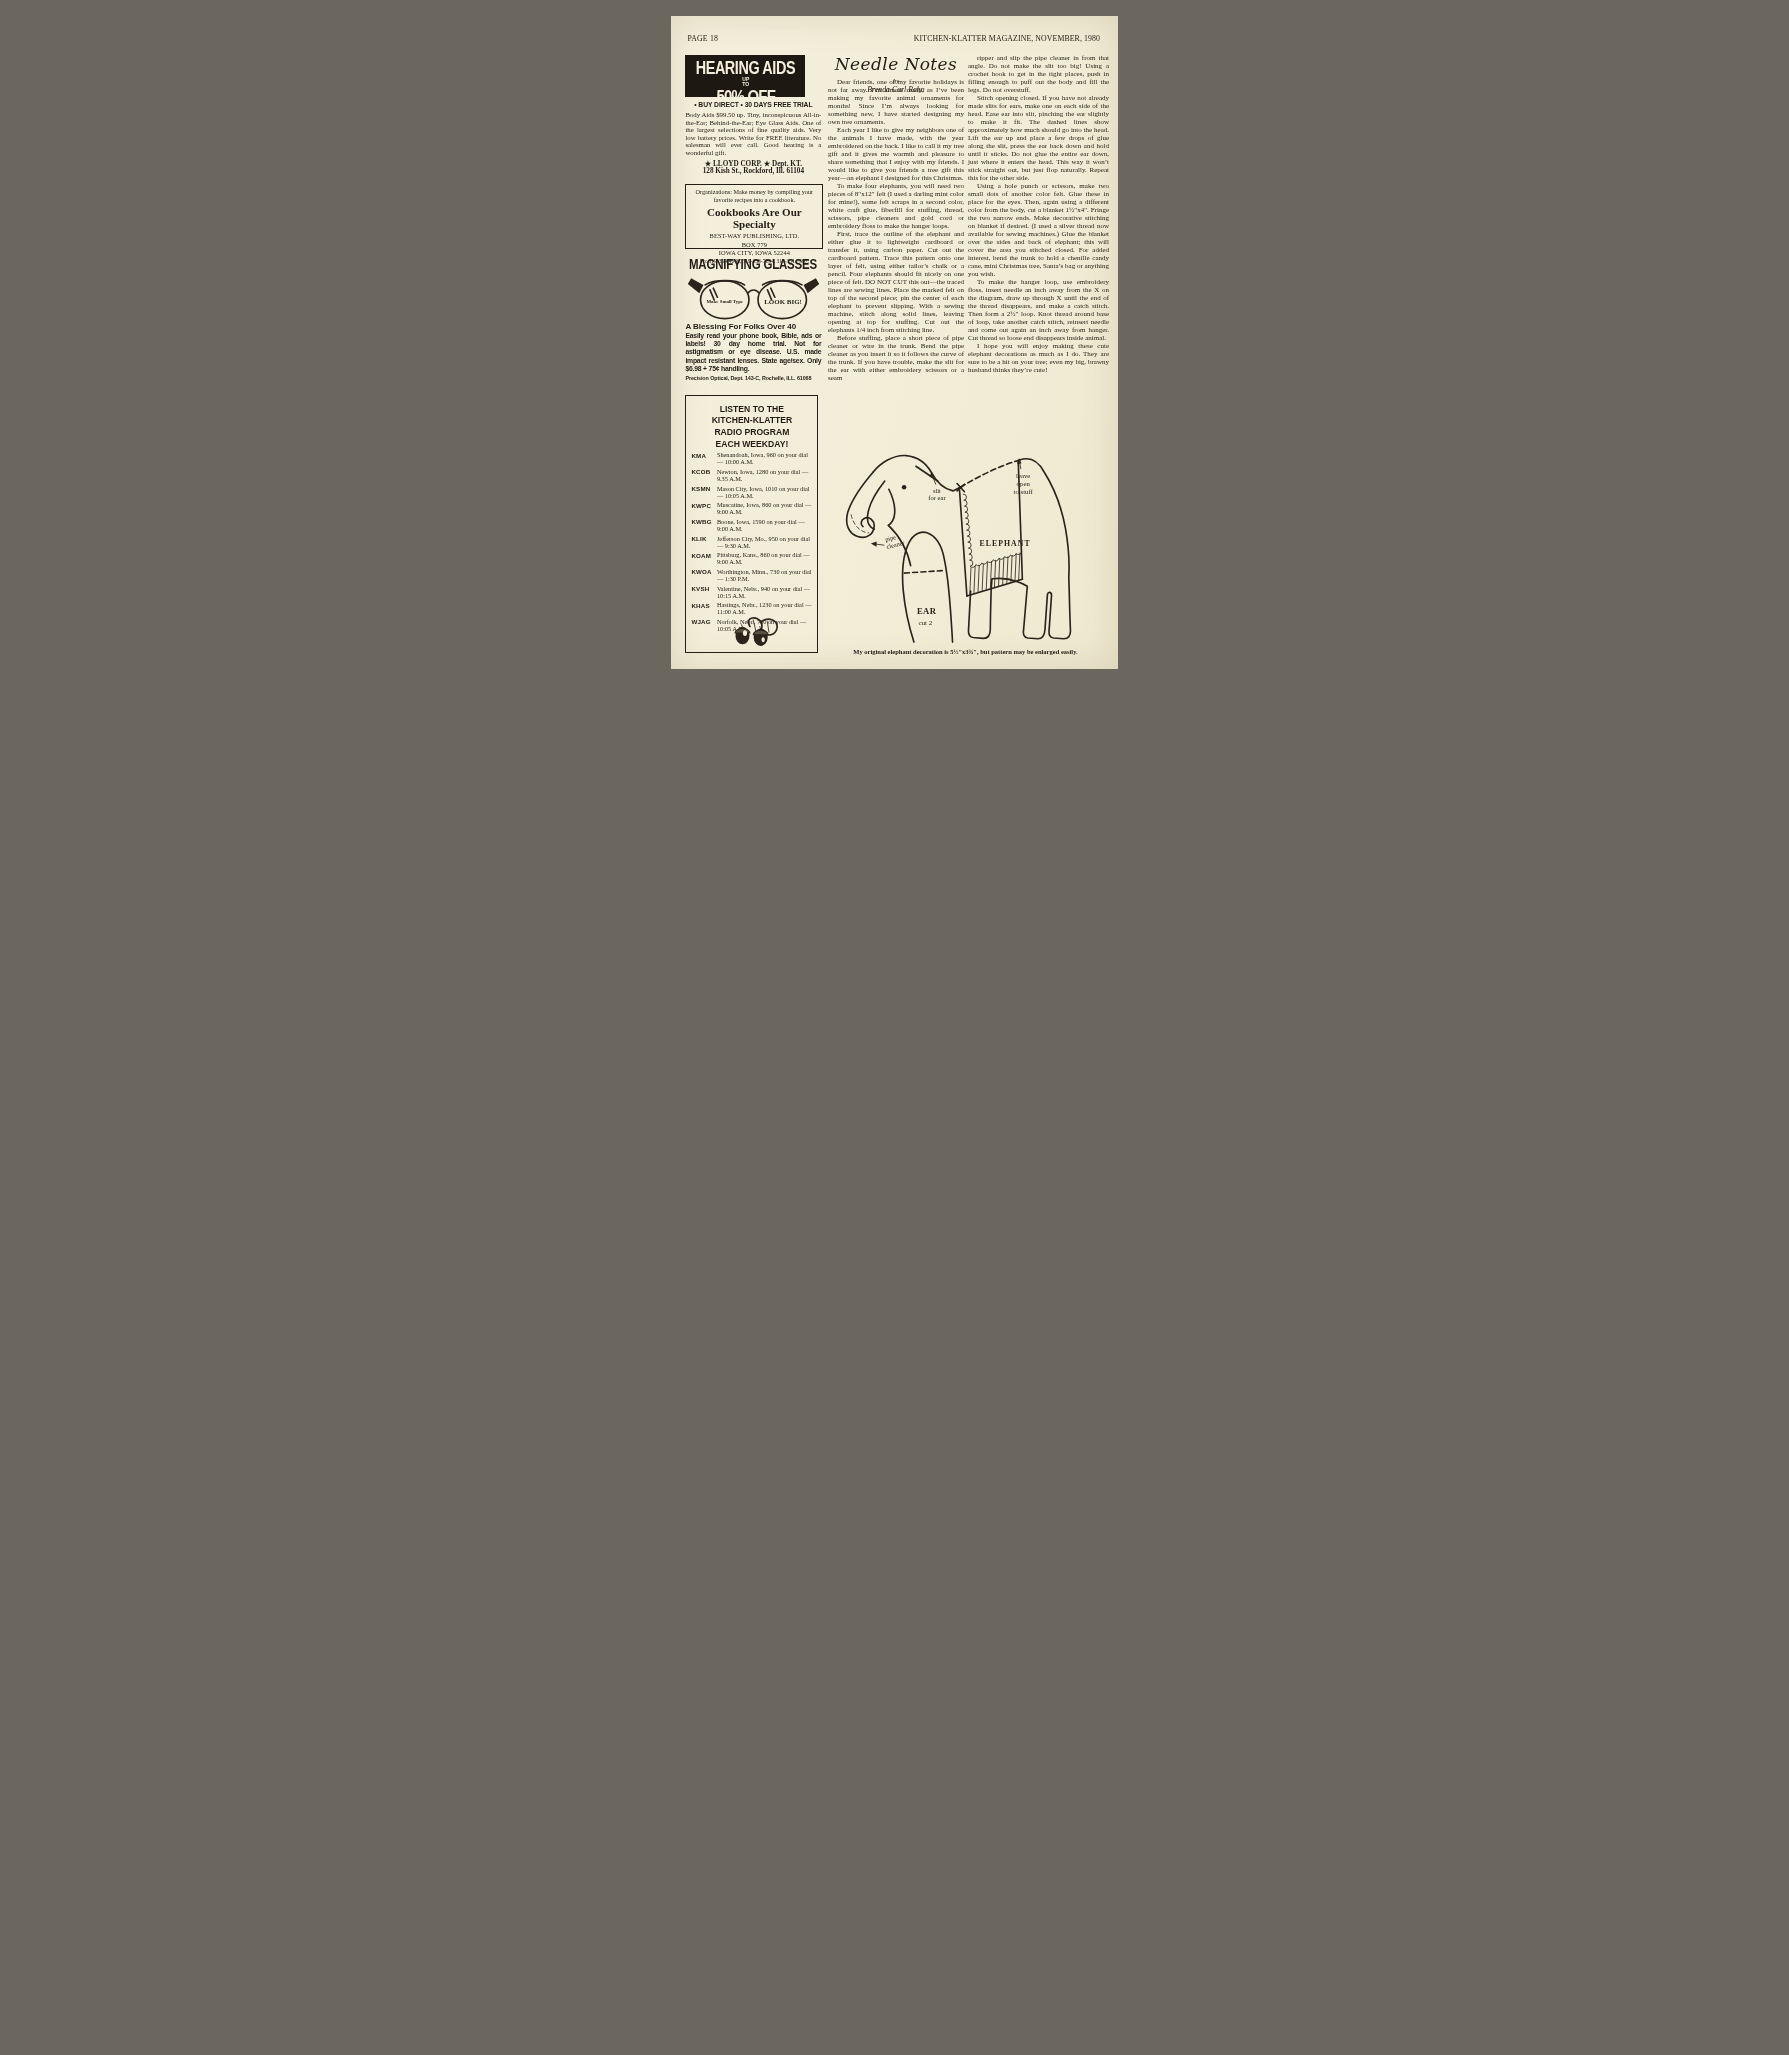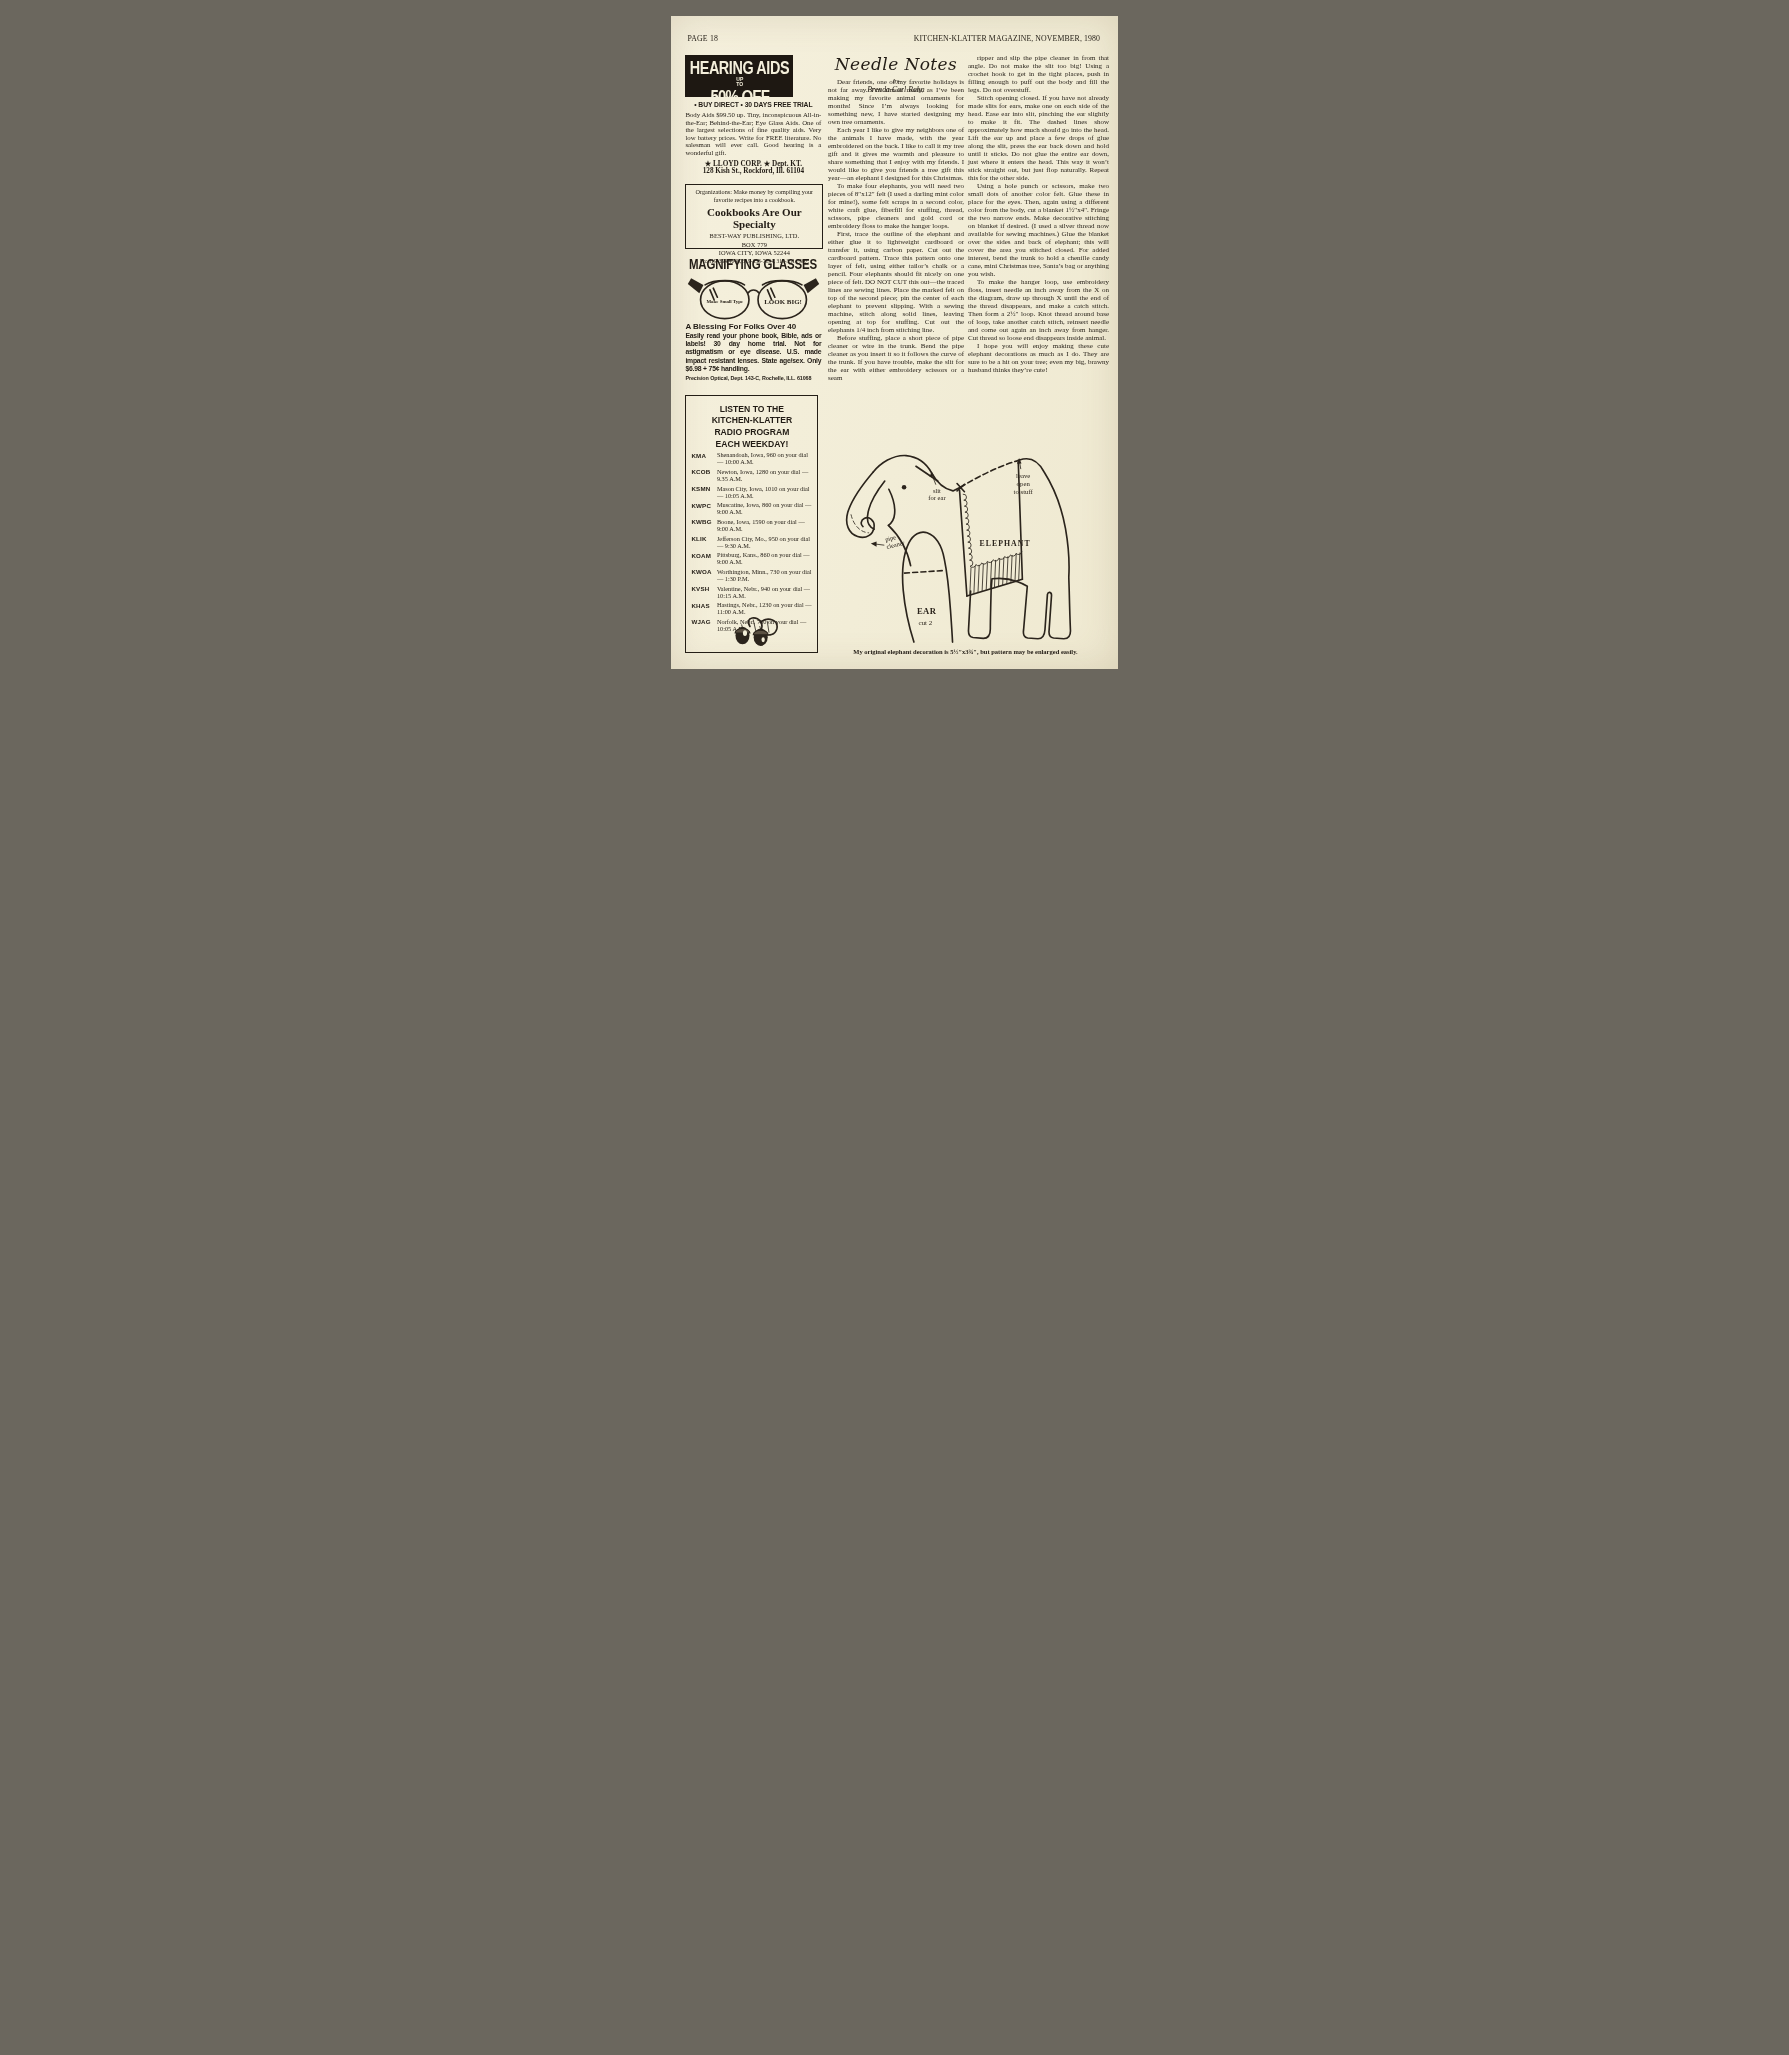--- a/index.html
+++ b/index.html
@@ -5,21 +5,21 @@
   html,body{margin:0;padding:0;background:#6b675e;}
   .page{position:relative;width:447px;height:653px;margin:16px auto;
         background:linear-gradient(105deg,#f5f0dd 0%,#f2edd7 55%,#efe9d1 100%);
         font-family:"Liberation Serif",serif;color:#221c15;overflow:hidden;
         box-shadow:inset 0 0 37px rgba(120,100,60,.18);}
   .abs{position:absolute;}
   
   .page-num{left:16.4px;top:18px;font-size:7.8px;letter-spacing:0.2px;}
   .masthead{right:18px;top:18px;font-size:7.8px;letter-spacing:0.1px;}
   
-  .hearing-banner{left:14.4px;top:39px;width:108px;height:42px;background:#1e1812;color:#f4efdb;}
+  .hearing-banner{left:14.4px;top:39px;width:120px;height:42px;background:#1e1812;color:#f4efdb;}
   .hearing-title{margin:2.1px 0.8px 0;text-align:center;font-family:"Liberation Sans",sans-serif;
       font-weight:bold;font-size:14.4px;letter-spacing:-0.4px;transform:scaleY(1.32);transform-origin:top;white-space:nowrap;}
   .hearing-row{display:flex;align-items:center;padding:4.1px 3.3px 0 4.1px;flex-direction:column;}
   .upto{font-family:"Liberation Sans",sans-serif;font-weight:bold;font-size:5px;line-height:5.3px;}
   .discount{font-family:"Liberation Sans",sans-serif;font-weight:bold;font-size:15px;letter-spacing:-0.8px;
       transform:scaleY(1.18);white-space:nowrap;}
   .comparable{font-family:"Liberation Sans",sans-serif;font-weight:bold;font-size:5.6px;line-height:6.2px;text-align:center;}
   .star-ic{font-size:7px;}
   .hearing-bullets{left:14.4px;top:85px;width:136px;text-align:center;font-family:"Liberation Sans",sans-serif;
       font-weight:bold;font-size:6.8px;letter-spacing:-0.1px;transform:scaleY(1.1);}

